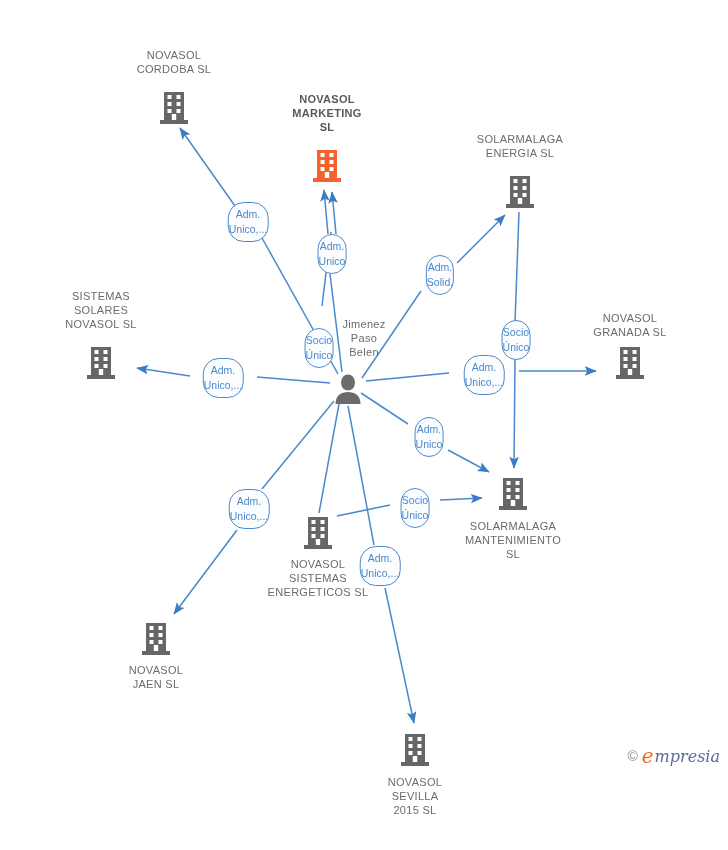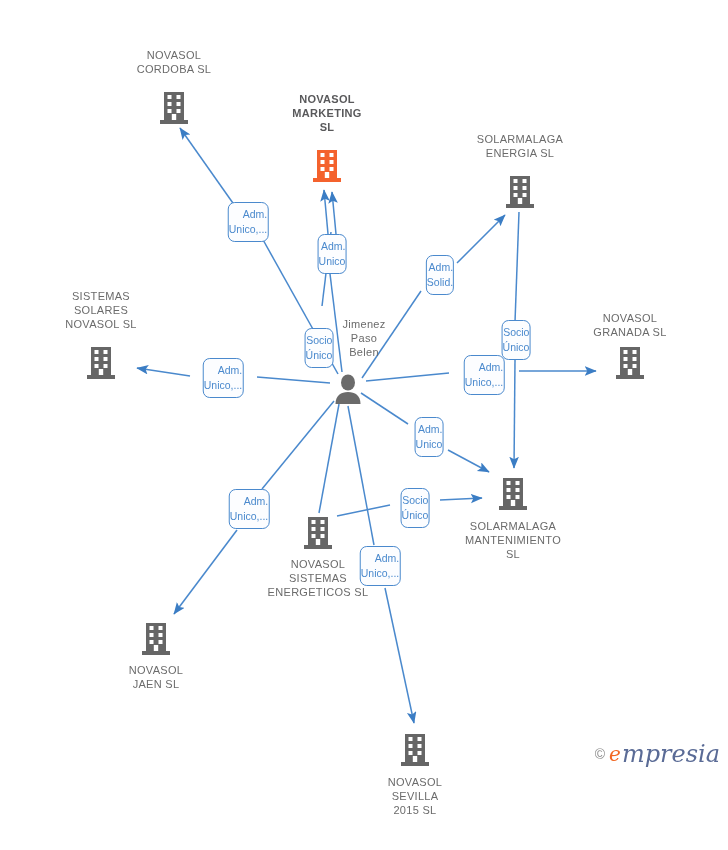--- a/index.html
+++ b/index.html
@@ -47,25 +47,25 @@
   .node-icon {
     display: flex;
     justify-content: center;
     align-items: center;
   }
   .edge-label {
     position: absolute;
     transform: translate(-50%, -50%);
     background: #fcfdff;
     border: 1.6px solid #4a89cd;
-    border-radius: 7px;
+    border-radius: 16px;
     color: #4a89cd;
     font-size: 10.5px;
     line-height: 15px;
-    text-align: right;
+    text-align: center;
     padding: 4px 0;
     box-sizing: border-box;
     white-space: nowrap;
   }
   .watermark {
     position: absolute;
     right: 8px;
     bottom: 6px;
     display: flex;
     align-items: center;
@@ -80,21 +80,21 @@
   .wm-e {
     color: #f26722;
     font-family: "DejaVu Serif", serif;
     font-style: italic;
     font-size: 20px;
   }
   .wm-rest {
     color: #5a6b96;
     font-family: "DejaVu Serif", serif;
     font-style: italic;
-    font-size: 24px;
+    font-size: 16px;
     margin-left: -3px;
   }
 </style>
 </head>
 <body>
 
 <div id="canvas">
 
   <svg id="edges" viewBox="0 0 728 850">
     <defs>

